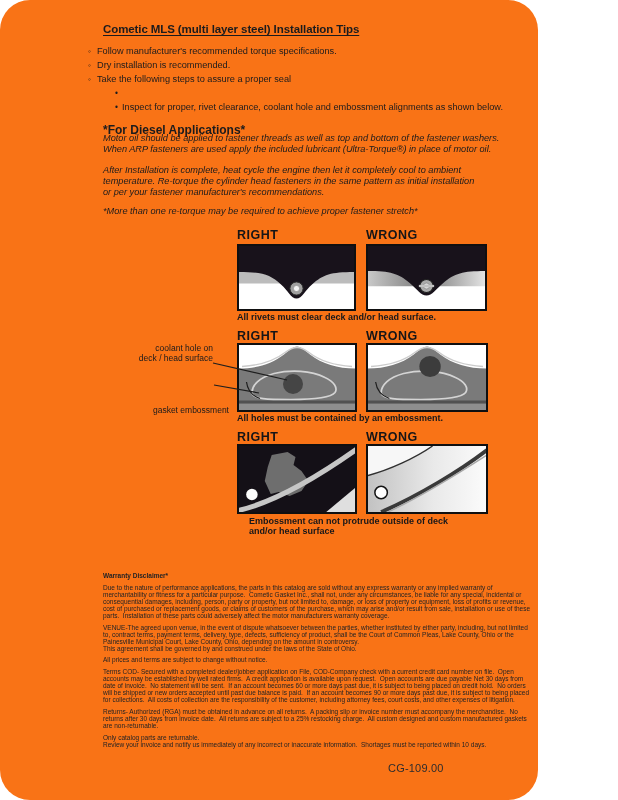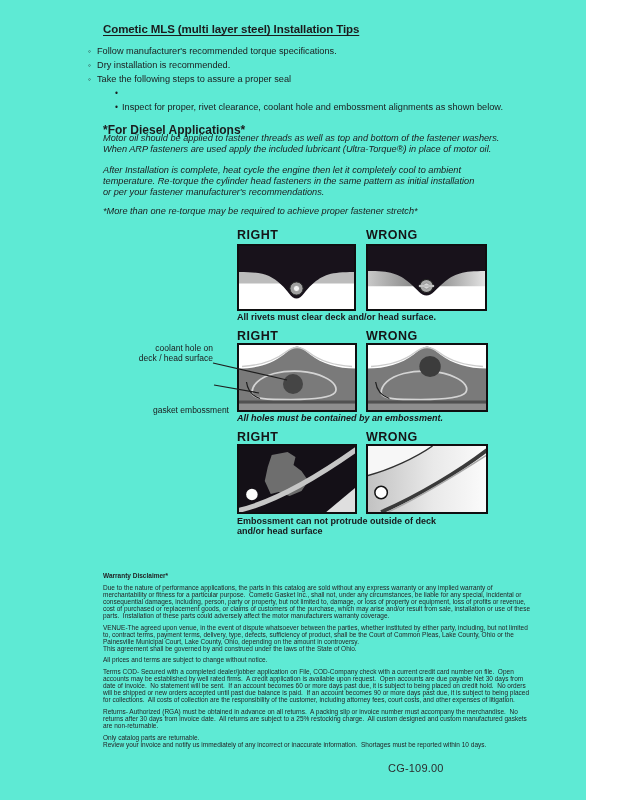--- a/index.html
+++ b/index.html
@@ -1,17 +1,17 @@
 <!DOCTYPE html>
 <html><head>
 <meta charset="utf-8">
 <style>
   html,body{margin:0;padding:0;background:#ffffff;}
-  .page{position:relative;width:586px;height:800px;background:#5eead4;overflow:hidden;
-        font-family:"Liberation Sans","DejaVu Sans",sans-serif;color:#1b1b1d;}
+  .page{position:relative;width:538px;height:800px;background:#f97316;overflow:hidden;
+        font-family:"Liberation Sans","DejaVu Sans",sans-serif;color:#1b1b1d;border-radius:30px;}
   .abs{position:absolute;}
   .pre{white-space:pre-wrap;}
 
   .title{left:103px;top:23px;font-size:11.5px;font-weight:700;letter-spacing:-0.1px;
          text-decoration:underline;text-underline-offset:2px;}
 
   .bullets{left:88px;top:44px;font-size:9.2px;line-height:14px;width:470px;}
   .brow{display:flex;}
   .brow.sub{margin-left:27px;}
   .bm{width:9px;flex:0 0 9px;font-size:8.5px;}
@@ -131,21 +131,21 @@
       <rect width="116" height="65" fill="#ffffff"></rect>
       <path d="M0,23.5 C17,23.5 33,19 45,9.5 C51,4.5 55,1.5 58,1.5 C61,1.5 65,4.5 71,9.5 C83,19 99,23.5 116,23.5 L116,65 L0,65 Z" fill="#7a7a7a"></path>
       <path d="M3,21.5 C19,20.5 35,16 46,7.5 C52,3 55,2.5 58,2.5 C61,2.5 64,3 70,7.5 C81,16 97,20.5 113,21.5" stroke="#cbcbcb" stroke-width="1.3" fill="none"></path>
       <rect x="0" y="55.5" width="116" height="3.2" fill="#515151"></rect>
       <rect x="0" y="58.7" width="116" height="6.3" fill="#8e8e8e"></rect>
       <path d="M13,47.5 C13,40.5 20,32.5 35,28.5 C52,24.5 72,25.5 86,32.5 C95,36.5 99,43 96,47.5 C92,52.5 76,54.5 52,54.5 C30,54.5 13,54.5 13,47.5 Z" stroke="#d4d4d4" stroke-width="1.7" fill="none"></path>
       <path d="M7.5,37 C8.5,45 12.5,50.5 21,53.5" stroke="#1e1e1e" stroke-width="1.2" fill="none"></path>
       <circle cx="61" cy="21.5" r="10.5" fill="#3c3c3c"></circle>
     </svg>
   </div>
-  <div class="abs caption" style="left:237px;top:414px;font-style:italic;">All holes must be contained by an embossment.</div>
+  <div class="abs caption" style="left:237px;top:414px;">All holes must be contained by an embossment.</div>
 
   <div class="abs dlabel" style="left:237px;top:430px;width:120px;">RIGHT</div>
   <div class="abs dlabel" style="left:366px;top:430px;width:122px;">WRONG</div>
 
   <div class="abs dbox" style="left:237px;top:444px;width:120px;height:70px;">
     <svg viewBox="0 0 117 66" preserveAspectRatio="none">
       <rect width="117" height="66" fill="#141017"></rect>
       <path d="M33,9 L49,6 L57,11 L55,19 L63,25 L70,35 L63,45 L51,50 L40,46 L32,48 L26,35 L29,21 Z" fill="#6e6e6e"></path>
       <path d="M-3,65 C30,58 72,36 119,3" stroke="#c6c6c6" stroke-width="5" fill="none"></path>
       <path d="M88,66 L117,42 L117,66 Z" fill="#dfdfdf"></path>
@@ -162,21 +162,21 @@
         </linearGradient>
       </defs>
       <rect width="117" height="66" fill="url(#gradB)"></rect>
       <path d="M0,0 L64,0 C47,12 21,24 0,29.5 Z" fill="#f7f7f7"></path>
       <path d="M0,29.5 C21,24 47,12 64,0" stroke="#303030" stroke-width="1.4" fill="none"></path>
       <path d="M13,66 C52,49 92,24 118,4" stroke="#3a3a3a" stroke-width="3.8" fill="none"></path>
       <path d="M20,66 C58,48 98,22 118,9" stroke="#a8a8a8" stroke-width="1.3" fill="none"></path>
       <circle cx="13" cy="46.5" r="6.2" fill="#ffffff" stroke="#141414" stroke-width="1.5"></circle>
     </svg>
   </div>
-  <div class="abs caption pre" style="left:237px;top:517px;">Embossment can not protrude outside of deck
+  <div class="abs caption pre" style="left:249px;top:517px;">Embossment can not protrude outside of deck
 and/or head surface</div>
 
   <svg class="abs overlay" width="618" height="800" viewBox="0 0 618 800">
     <line x1="213" y1="363" x2="287" y2="380" stroke="#1e1e1e" stroke-width="1.2"></line>
     <line x1="214" y1="385" x2="259" y2="393" stroke="#1e1e1e" stroke-width="1.2"></line>
   </svg>
 
   <div class="abs warranty">
     <p class="wh">Warranty Disclaimer*</p>
     <p class="pre">Due to the nature of performance applications, the parts in this catalog are sold without any express warranty or any implied warranty of merchantability or fitness for a particular purpose.  Cometic Gasket Inc., shall not, under any circumstances, be liable for any special, incidental or consequential damages, including, person, party or property, but not limited to, damage, or loss of property or equipment, loss of profits or revenue, cost of purchased or replacement goods, or claims of customers of the purchase, which may arise and/or result from sale, installation or use of these parts.  Installation of these parts could adversely affect the motor manufacturers warranty coverage.</p>

